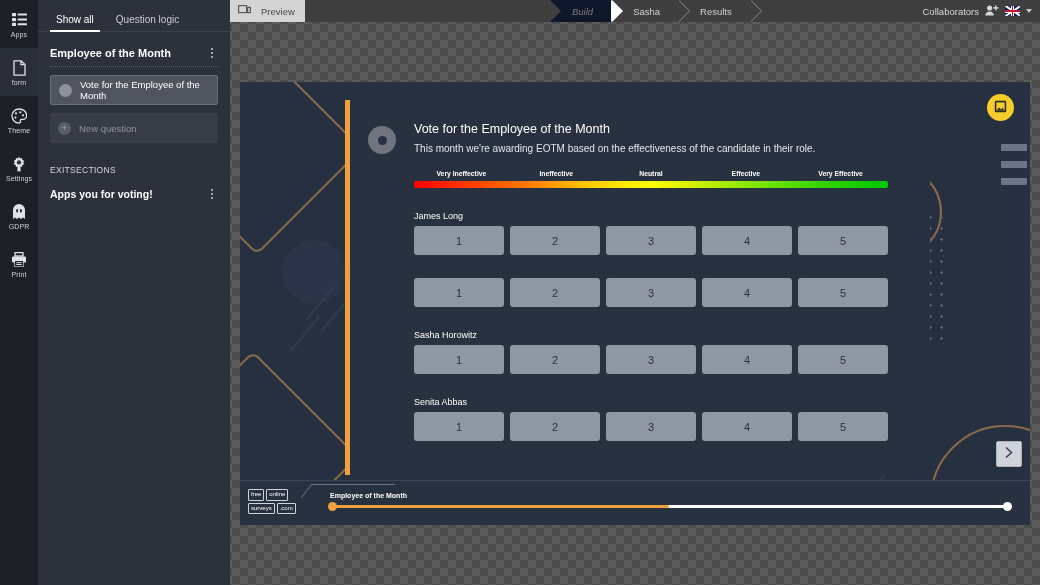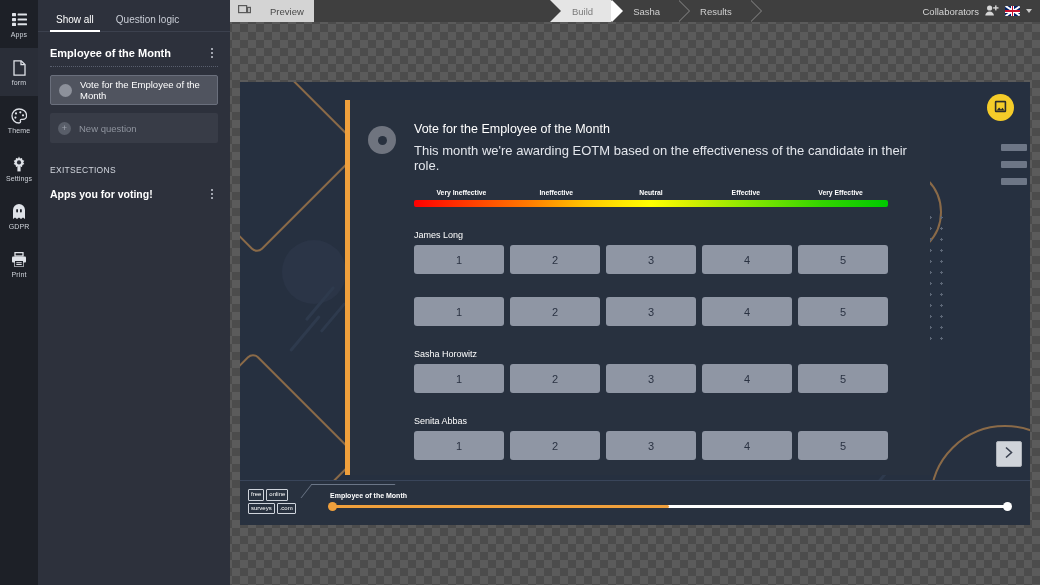--- a/index.html
+++ b/index.html
@@ -74,32 +74,32 @@
                 letter-spacing: .3px; }
   .exit-row { display: flex; align-items: center; justify-content: space-between;
               margin: 12px 12px 0 12px; }
   .exit-title { font-size: 10.5px; font-weight: bold; color: #ffffff; }
 
   
   .topbar { position: absolute; left: 230px; top: 0; width: 810px; height: 22px;
             background: #3f3f3f; z-index: 30; display: flex; align-items: center; }
   .preview-btn { position: absolute; left: 0; top: 0; height: 22px; padding: 0 10px 0 8px;
                  background: #d4d4d4; color: #4a4a4a; font-size: 9.5px;
-                 display: flex; align-items: center; gap: 19px; cursor: pointer; }
+                 display: flex; align-items: center; gap: 10px; cursor: pointer; }
 
   .wizard { position: absolute; left: 320px; top: 0; height: 22px; display: flex; }
   .step { position: relative; height: 22px; padding: 0 18px 0 22px; display: flex;
           align-items: center; font-size: 9.5px; color: #cfcfcf; cursor: pointer; }
   .step .chev { position: absolute; right: -11px; top: 0; width: 0; height: 0;
                 border-top: 11px solid transparent; border-bottom: 11px solid transparent;
                 border-left: 11px solid #3f3f3f; z-index: 2; }
   .step .chev-o { position: absolute; right: -12px; top: 0; width: 0; height: 0;
                   border-top: 11px solid transparent; border-bottom: 11px solid transparent;
                   border-left: 11px solid #8a8a8a; z-index: 1; }
-  .step.active { background: #e5e5e5; color: #7b7b7b; }
+  .step.active { background: #0f172a; color: #7b7b7b; font-style: italic; }
   .step.active .chev { border-left-color: #ffffff; }
   .step.active .chev-o { border-left-color: #ffffff; }
   .step-pre { position: absolute; left: 0; top: 0; width: 0; height: 0;
               border-top: 11px solid transparent; border-bottom: 11px solid transparent;
               border-left: 11px solid #3f3f3f; }
 
   .collab { position: absolute; right: 8px; top: 0; height: 22px; display: flex;
             align-items: center; gap: 6px; font-size: 9.5px; color: #d6d6d6; cursor: pointer; }
   .flag { width: 15px; height: 10px; position: relative; overflow: hidden; border-radius: 1px;
           background: #012169; }
@@ -134,21 +134,21 @@
   .card {
     position: absolute; left: 105px; top: 18px; width: 585px; height: 375px;
     background: #28313f; border-left: 5px solid #f0a03c; overflow: hidden;
   }
   .card-inner { position: relative; padding: 22px 0 0 18px; }
   .card-avatar { position: absolute; left: 18px; top: 26px; width: 28px; height: 28px;
                  border-radius: 50%; background: #6f747f;
                  display: flex; align-items: center; justify-content: center; }
   .card-avatar i { width: 9px; height: 9px; border-radius: 50%; background: #28313f; display:block; }
   .card-title { margin-left: 46px; font-size: 12.5px; color: #ffffff; }
-  .card-sub { margin-left: 46px; margin-top: 7px; font-size: 13px; color: #e3e6ec; }
+  .card-sub { margin-left: 46px; margin-top: 7px; font-size: 10px; color: #e3e6ec; }
 
   .scale-labels { margin-left: 46px; margin-top: 16px; width: 474px; display: flex; }
   .scale-labels span { flex: 1; text-align: center; font-size: 6.8px; font-weight: bold; color: #ffffff; }
   .scale-bar { margin-left: 46px; margin-top: 4px; width: 474px; height: 7px; border-radius: 2px;
     background: linear-gradient(to right,#ff0000 0%,#ff2a00 8%,#ff7a00 24%,#ffc400 36%,
                 #ffe800 44%,#ffff00 50%,#d8f000 58%,#8ce800 70%,#34d400 86%,#00c800 100%); }
 
   .rater { margin-left: 46px; margin-top: 23px; width: 474px; }
   .rater-name { font-size: 9px; color: #ffffff; margin-bottom: 5px; }
   .rater-opts { display: flex; gap: 6px; }

